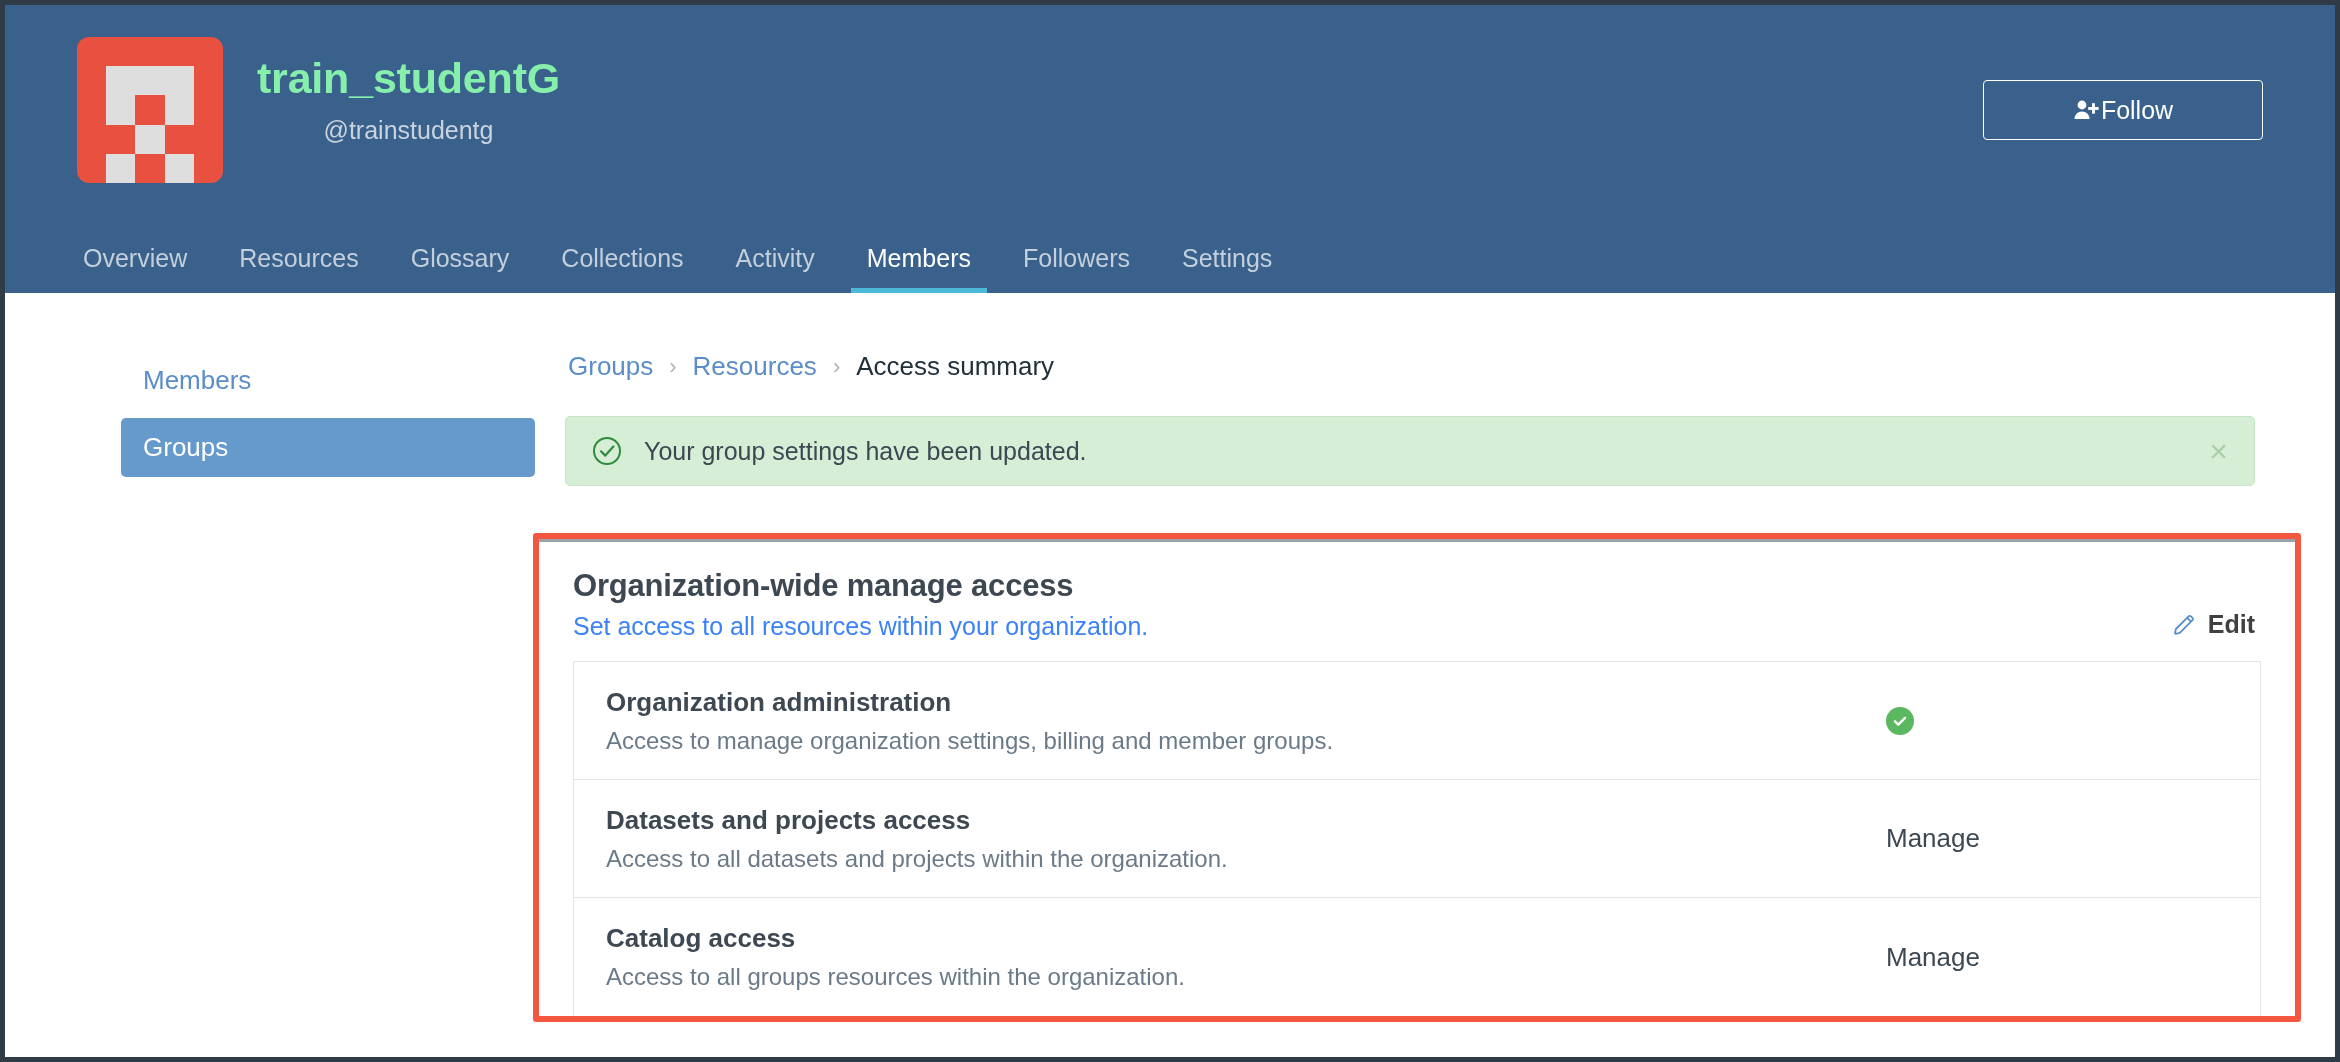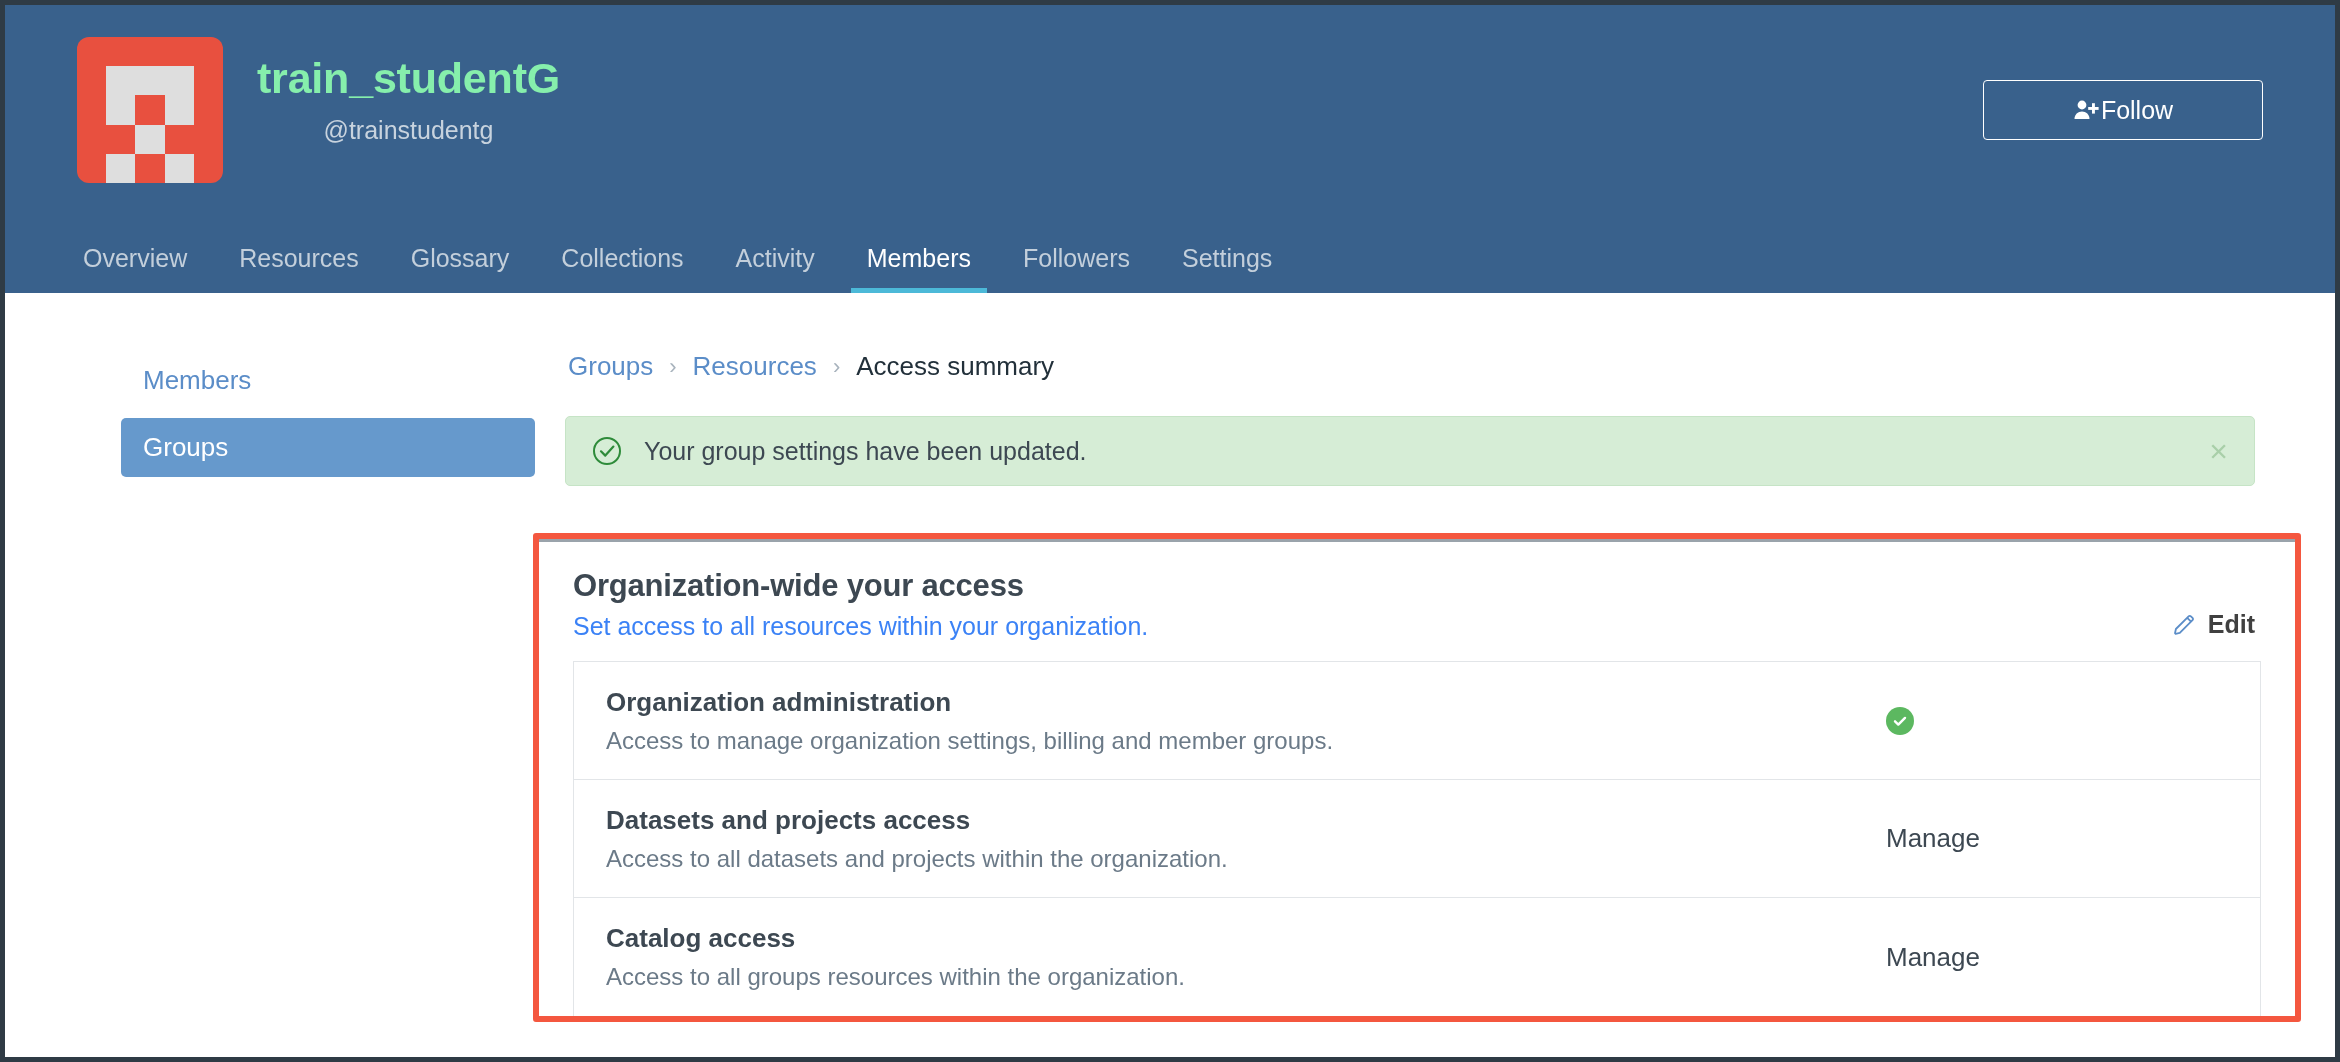--- a/index.html
+++ b/index.html
@@ -368,21 +368,21 @@
         </span>
         <span class="alert-text">Your group settings have been updated.</span>
         <span class="alert-close">×</span>
       </div>
 
       <div class="panel-highlight">
         <div class="panel">
 
           <div class="panel-head">
             <div>
-              <div class="panel-title">Organization-wide your access</div>
+              <div class="panel-title">Organization-wide manage access</div>
               <div class="panel-sub">Set access to all resources within your organization.</div>
             </div>
             <div class="edit-link">
               <svg width="26" height="26" viewBox="0 0 26 26">
                 <path d="M4 21.2 L4.9 17 L17.6 4.3 C18.3 3.6 19.2 3.6 19.9 4.3 L21.5 5.9 C22.2 6.6 22.2 7.5 21.5 8.2 L8.8 20.9 L4.6 21.8 Z" fill="none" stroke="#5b8dc8" stroke-width="1.8" stroke-linejoin="round"></path>
                 <path d="M16.2 5.8 L20.1 9.7" fill="none" stroke="#5b8dc8" stroke-width="1.8"></path>
               </svg>
               <span>Edit</span>
             </div>
           </div>

